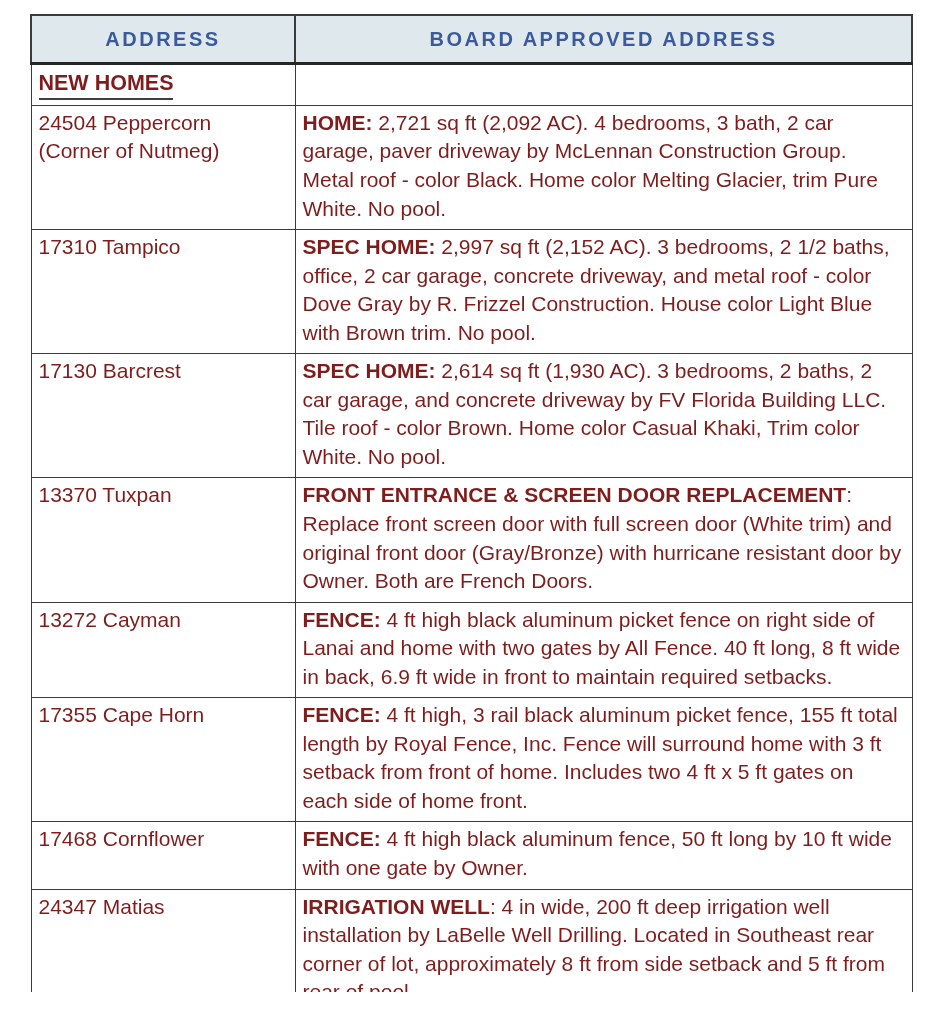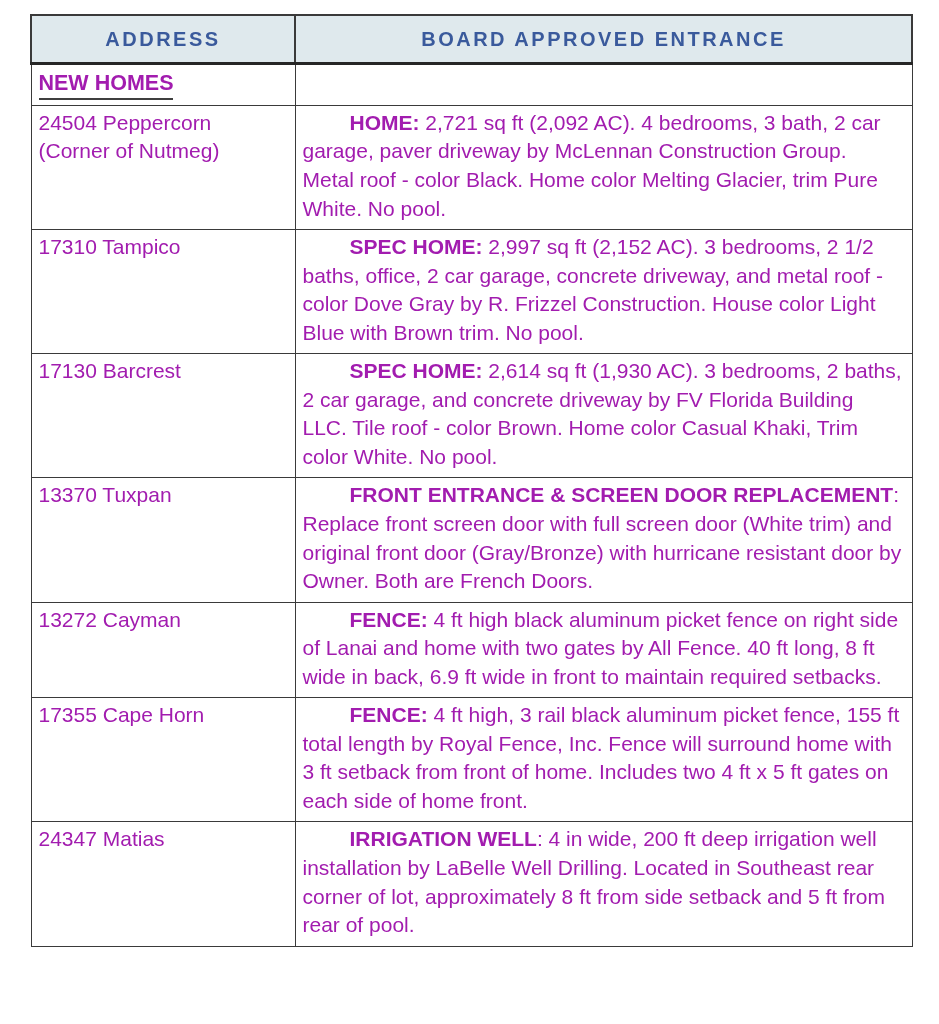--- a/index.html
+++ b/index.html
@@ -32,53 +32,53 @@
     font-weight: bold;
     letter-spacing: 2.5px;
     text-align: center;
     padding: 12px 4px 11px 4px;
     border: 2px solid #3a3a3a;
     border-bottom: 3px solid #262626;
   }
   .doc-table td {
     border: 1.5px solid #3a3a3a;
     vertical-align: top;
-    color: #a21caf;
+    color: #7f1d1d;
     font-size: 21px;
     line-height: 1.36;
     padding: 3px 8px 6px 7px;
   }
   .addr {
     white-space: pre-line;
     text-align: right;
   }
   .section-title {
     display: inline-block;
     font-weight: bold;
     font-size: 21.5px;
     border-bottom: 2.5px solid #3f3f3f;
     padding-bottom: 1px;
     line-height: 1.25;
   }
-  .proj-label { font-weight: bold; margin-left: 47px; }
+  .proj-label { font-weight: bold; }
   tr.section-row td { padding-top: 4px; padding-bottom: 5px; }
 </style>
 </head>
 <body>
 
 <div class="page">
   <table class="doc-table">
     <colgroup>
       <col class="addr-col">
       <col class="proj-col">
     </colgroup>
     <thead>
       <tr>
         <th>ADDRESS</th>
-        <th>BOARD APPROVED ENTRANCE</th>
+        <th>BOARD APPROVED ADDRESS</th>
       </tr>
     </thead>
     <tbody>
       <tr class="section-row">
         <td><span class="section-title">NEW HOMES</span></td>
         <td></td>
       </tr>
       <tr>
         <td><span class="addr">24504 Peppercorn
 (Corner of Nutmeg)</span></td>
@@ -98,19 +98,23 @@
       </tr>
       <tr>
         <td><span class="addr">13272 Cayman</span></td>
         <td><span class="proj-label">FENCE:</span><span> 4 ft high black aluminum picket fence on right side of Lanai and home with two gates by All Fence. 40 ft long, 8 ft wide in back, 6.9 ft wide in front to maintain required setbacks.</span></td>
       </tr>
       <tr>
         <td><span class="addr">17355 Cape Horn</span></td>
         <td><span class="proj-label">FENCE:</span><span> 4 ft high, 3 rail black aluminum picket fence, 155 ft total length by Royal Fence, Inc. Fence will surround home with 3 ft setback from front of home. Includes two 4 ft x 5 ft gates on each side of home front.</span></td>
       </tr>
       <tr>
+        <td><span class="addr">17468 Cornflower</span></td>
+        <td><span class="proj-label">FENCE:</span><span> 4 ft high black aluminum fence, 50 ft long by 10 ft wide with one gate by Owner.</span></td>
+      </tr>
+      <tr>
         <td><span class="addr">24347 Matias</span></td>
         <td><span class="proj-label">IRRIGATION WELL</span><span>: 4 in wide, 200 ft deep irrigation well installation by LaBelle Well Drilling. Located in Southeast rear corner of lot, approximately 8 ft from side setback and 5 ft from rear of pool.</span></td>
       </tr>
 
     </tbody>
   </table>
 </div>
 
 </body></html>

